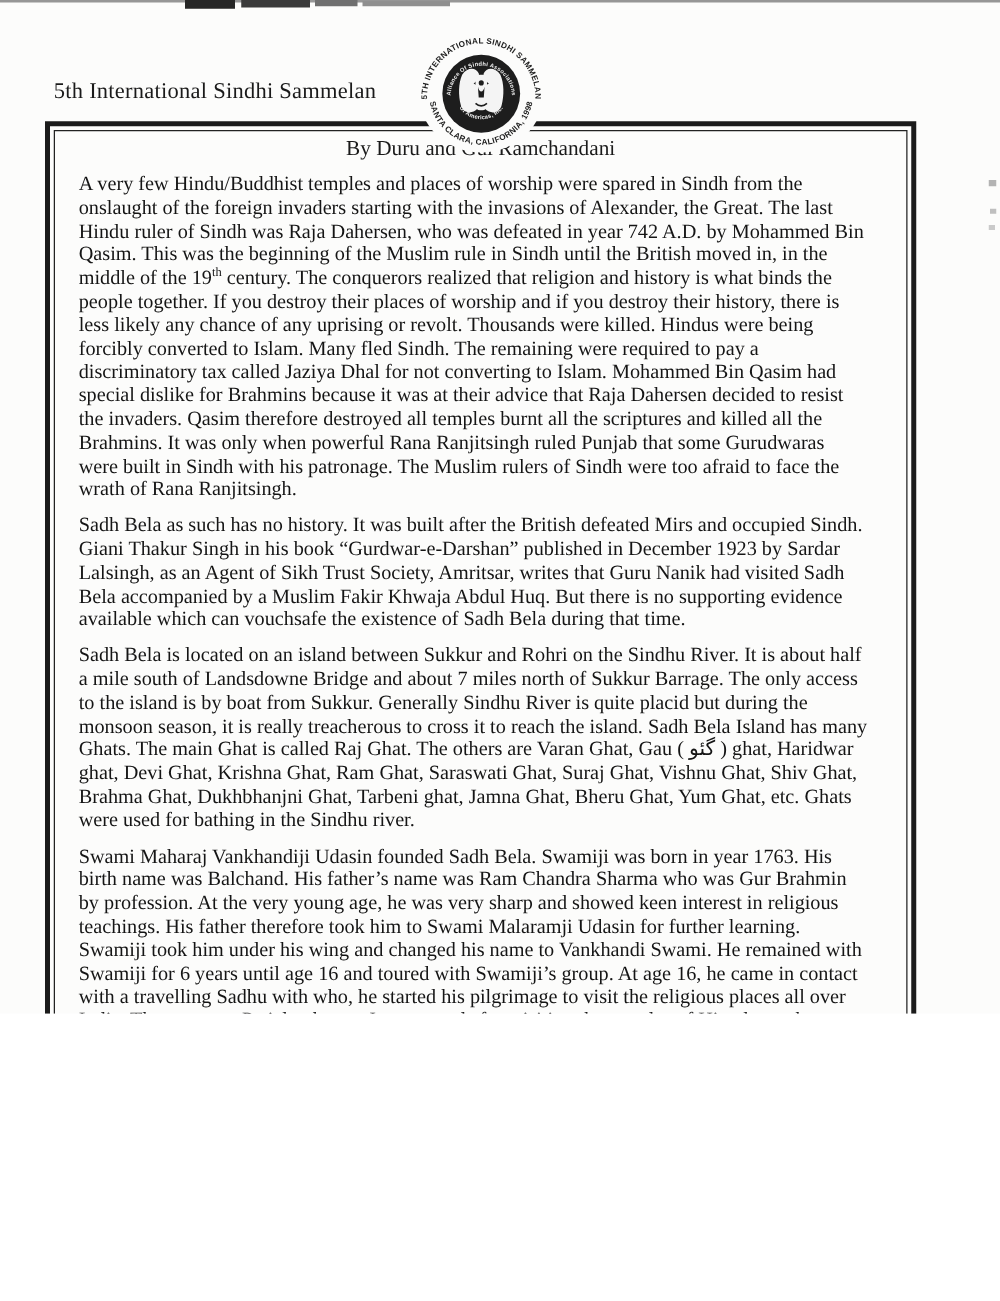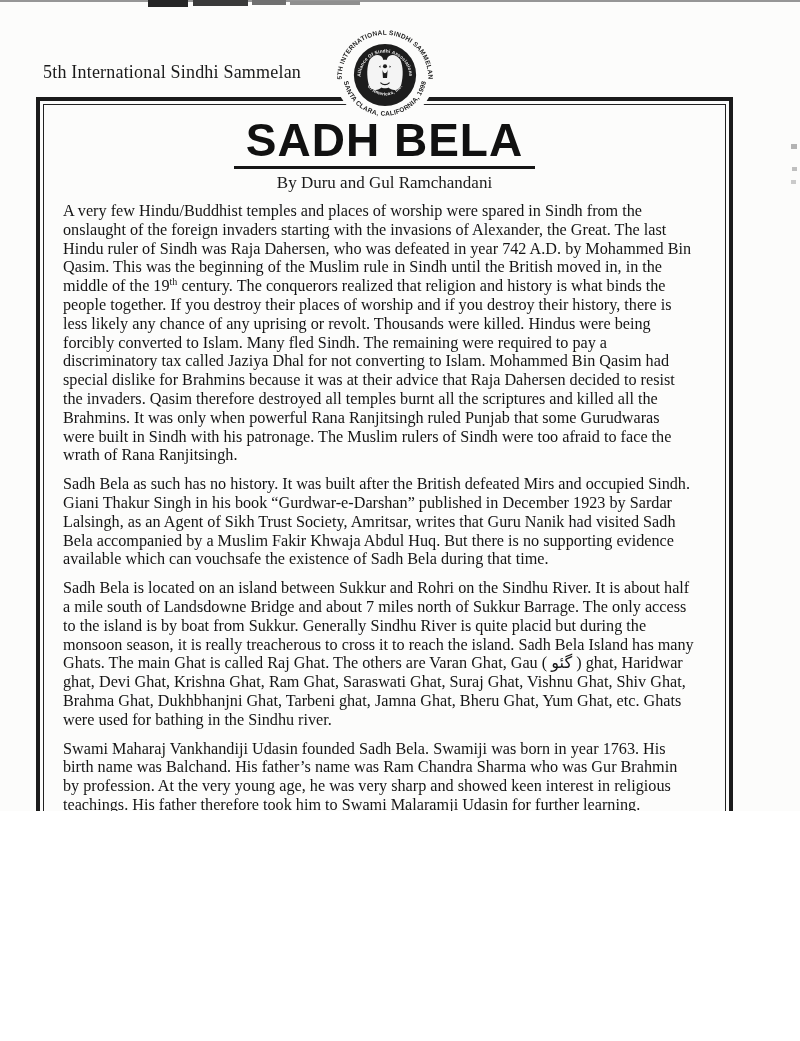--- a/index.html
+++ b/index.html
@@ -97,23 +97,20 @@
     <path d="M35,35 c4,-6 11,-6 13,-1 c1,3 -1,6 -4,8 c5,2 6,8 2,11 c4,3 3,9 -2,11 c-5,2 -9,-1 -10,-5 c-2,-8 -2,-17 1,-24 z" fill="#f4f4f4"></path>
     <path d="M65,35 c-4,-6 -11,-6 -13,-1 c-1,3 1,6 4,8 c-5,2 -6,8 -2,11 c-4,3 -3,9 2,11 c5,2 9,-1 10,-5 c2,-8 2,-17 -1,-24 z" fill="#f4f4f4"></path>
     <rect x="45.5" y="35" width="9" height="28" rx="3.5" fill="#f4f4f4"></rect>
     <circle cx="50" cy="41.5" r="2" fill="#1d1d1d"></circle>
     <path d="M47.4,44.5 c1,5 4.2,5 5.2,0 l-0.6,8.5 h-4 z" fill="#1d1d1d"></path>
     <path d="M45.5,57.5 q4.5,4 9,0" stroke="#1d1d1d" stroke-width="1.2" fill="none"></path>
   </svg>
 
   <div class="frame">
     <div class="frame-inner">
-      <div class="title-wrap">
-        <h1 class="article-title">SADH BELA</h1>
-      </div>
       <div class="byline">By Duru and Gul Ramchandani</div>
       <div class="article-body" id="article-body">
           <p>A very few Hindu/Buddhist temples and places of worship were spared in Sindh from the onslaught of the foreign invaders starting with the invasions of Alexander, the Great.  The last Hindu ruler of Sindh was Raja Dahersen, who was defeated in year 742 A.D. by Mohammed Bin Qasim.  This was the beginning of the Muslim rule in Sindh until the British moved in, in the middle of the 19<sup>th</sup> century.   The conquerors realized that religion and history is what binds the people together.  If you destroy their places of worship and if you destroy their history, there is less likely any chance of any uprising or revolt.  Thousands were killed. Hindus were being forcibly converted to Islam. Many fled Sindh.  The remaining were required to pay a discriminatory tax called Jaziya Dhal for not converting to Islam. Mohammed Bin Qasim had special dislike for Brahmins because it was at their advice that Raja Dahersen decided to resist the invaders.   Qasim therefore destroyed all temples burnt all the scriptures and killed all the Brahmins.    It was only when powerful Rana Ranjitsingh ruled Punjab that some Gurudwaras were built in Sindh with his patronage.   The Muslim rulers of Sindh were too afraid to face the wrath of Rana Ranjitsingh.</p>
           <p>Sadh Bela as such has no history.  It was built after the British defeated Mirs and occupied Sindh.  Giani Thakur Singh in his book “Gurdwar-e-Darshan” published in December 1923 by Sardar Lalsingh, as an Agent of Sikh Trust Society,  Amritsar, writes that Guru Nanik had visited Sadh Bela accompanied by a Muslim Fakir Khwaja Abdul Huq.  But there is no supporting evidence available which can vouchsafe the existence of Sadh Bela during that time.</p>
           <p>Sadh Bela is located on an island between Sukkur and Rohri on the Sindhu River.  It is about half a mile south of Landsdowne Bridge and about 7 miles north of Sukkur Barrage.  The only access to the island is by boat from Sukkur.  Generally Sindhu River is quite placid but during the monsoon season, it is really treacherous to cross it to reach the island.    Sadh Bela Island has many Ghats.  The main Ghat is called Raj Ghat. The others are Varan Ghat, Gau ( گئو ) ghat, Haridwar ghat,  Devi Ghat, Krishna Ghat, Ram Ghat,  Saraswati Ghat,  Suraj  Ghat, Vishnu Ghat,  Shiv Ghat,  Brahma Ghat,  Dukhbhanjni Ghat, Tarbeni ghat,  Jamna Ghat, Bheru Ghat,  Yum Ghat,  etc.  Ghats were used for bathing in the Sindhu river.</p>
           <p>Swami Maharaj  Vankhandiji Udasin founded Sadh Bela.   Swamiji was born in year 1763. His birth name was Balchand. His father’s name was Ram Chandra Sharma who was Gur Brahmin by profession.   At the very young age, he was very sharp and showed keen interest in religious teachings.  His father therefore took him to Swami Malaramji Udasin for further learning.  Swamiji took him under his wing and changed his name to Vankhandi Swami.  He remained with Swamiji for 6 years until age 16 and toured with Swamiji’s group.   At age 16, he came in contact with a travelling Sadhu with who, he started his pilgrimage to visit the religious places all over India.  They went to Patiala, then to Jammu, and after visiting the temples of Himalayas they reached Haridwar.  On return he went to Amarnath in Kashimir and returned to Punjab.  From there he went to back to Uttar Pradesh, Madhya Pradesh, Bengal, Assam, Ujjain, Bhopal, Hyderabad Deccan, Madras, Rameshwaran and finally to</p>
         </div>
       <div class="continued">continued on page 71</div>
     </div>
   </div>

